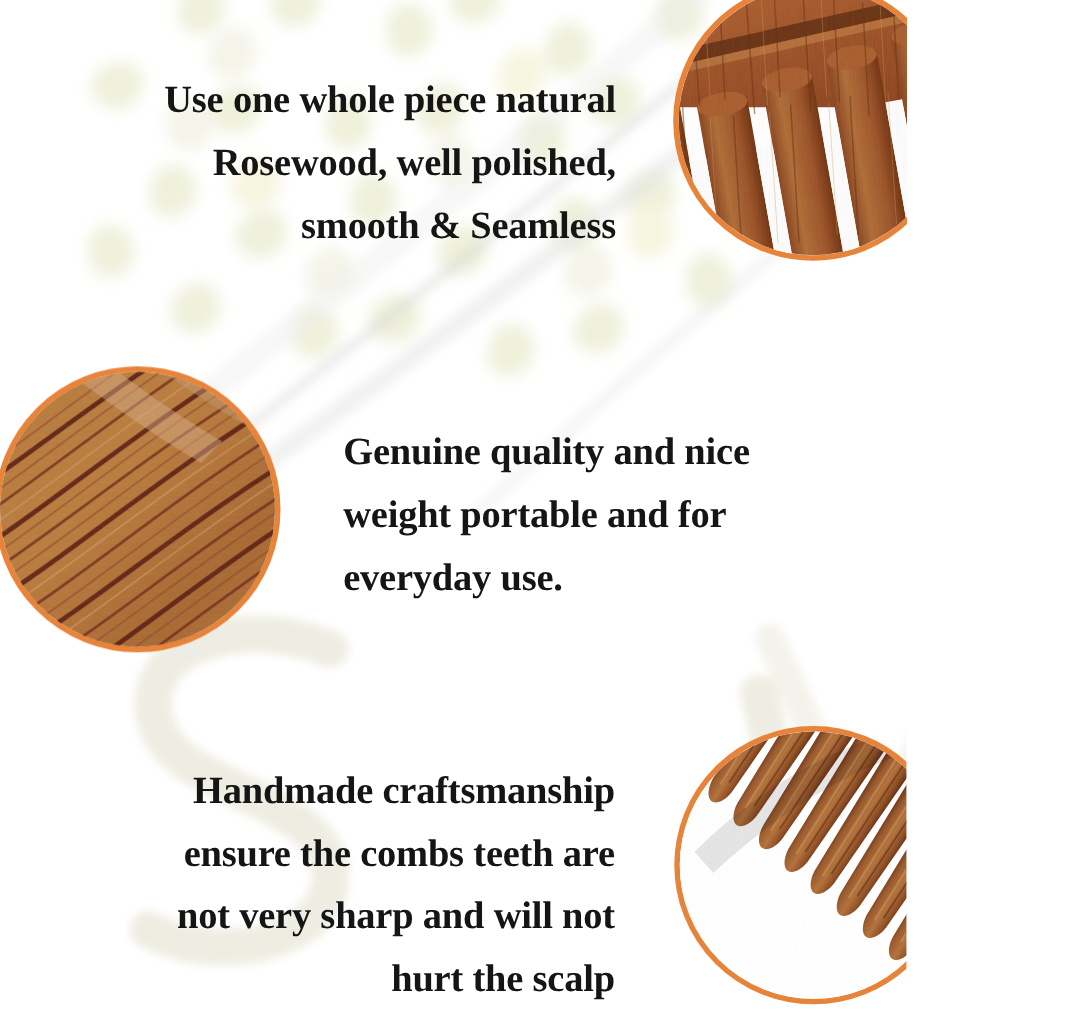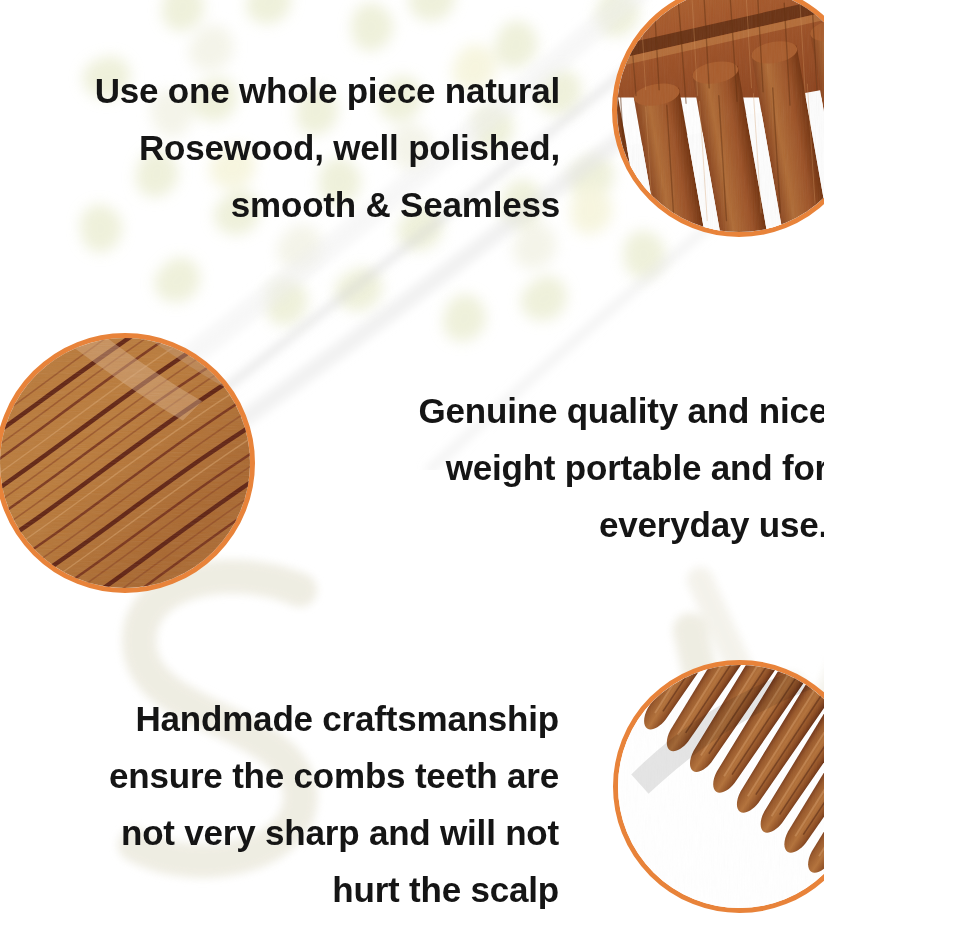--- a/index.html
+++ b/index.html
@@ -11,20 +11,21 @@
   body {
     font-family: "Liberation Sans", sans-serif;
   }
 
   .infographic {
     position: relative;
     width: 824px;
     height: 928px;
     background: #ffffff;
     overflow: hidden;
+    font-family: Liberation Serif, serif;
   }
 
   
   .bg-layer {
     position: absolute;
     inset: 0;
     pointer-events: none;
   }
 
   
@@ -104,24 +105,24 @@
     white-space: pre-line;
   }
 
   #feature-text-1 {
     left: 20px;
     top: 62px;
     width: 540px;
     text-align: right;
   }
   #feature-text-2 {
-    left: 328px;
+    left: 312px;
     top: 382px;
     width: 500px;
-    text-align: right;
+    text-align: left;
   }
   #feature-text-3 {
     left: 19px;
     top: 690px;
     width: 540px;
     text-align: right;
   }
 </style>
 </head>
 <body>

